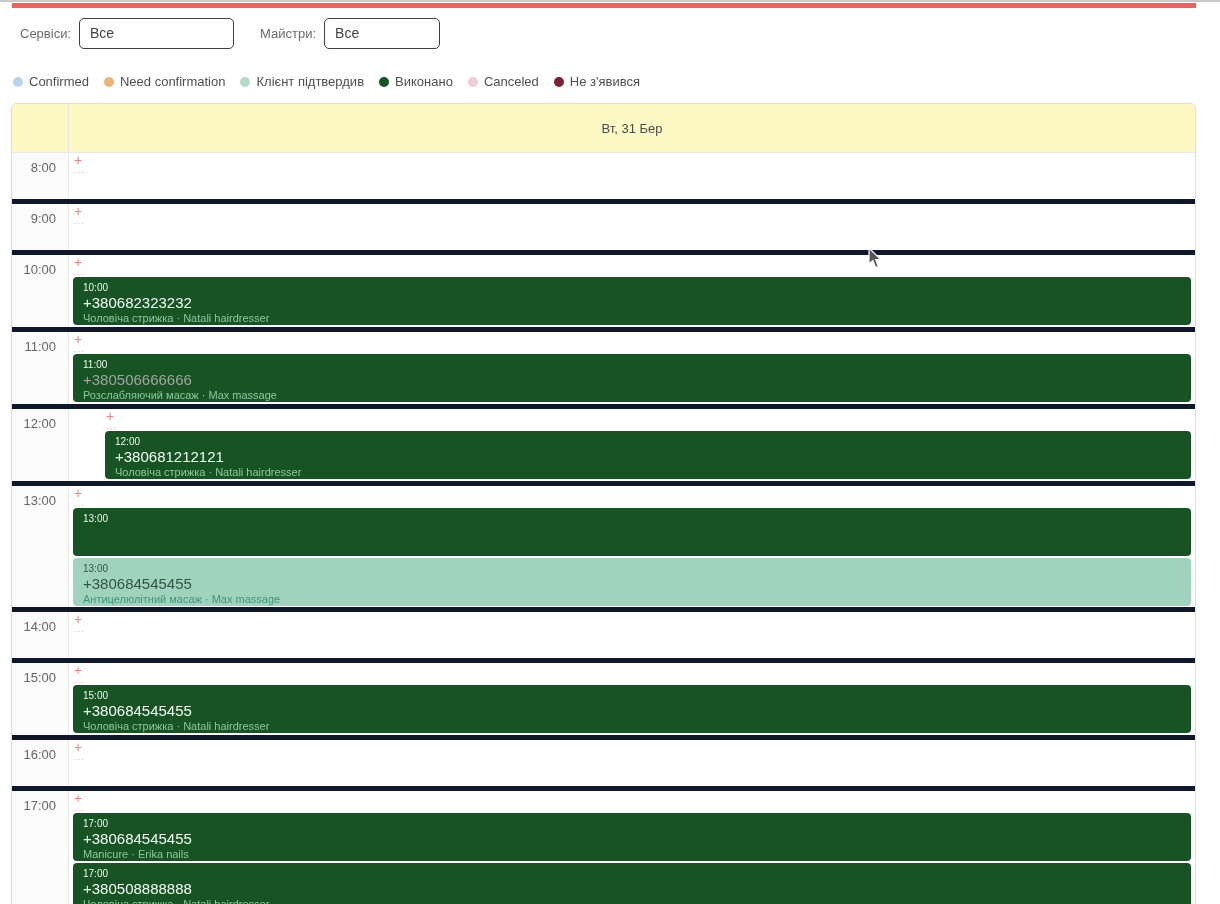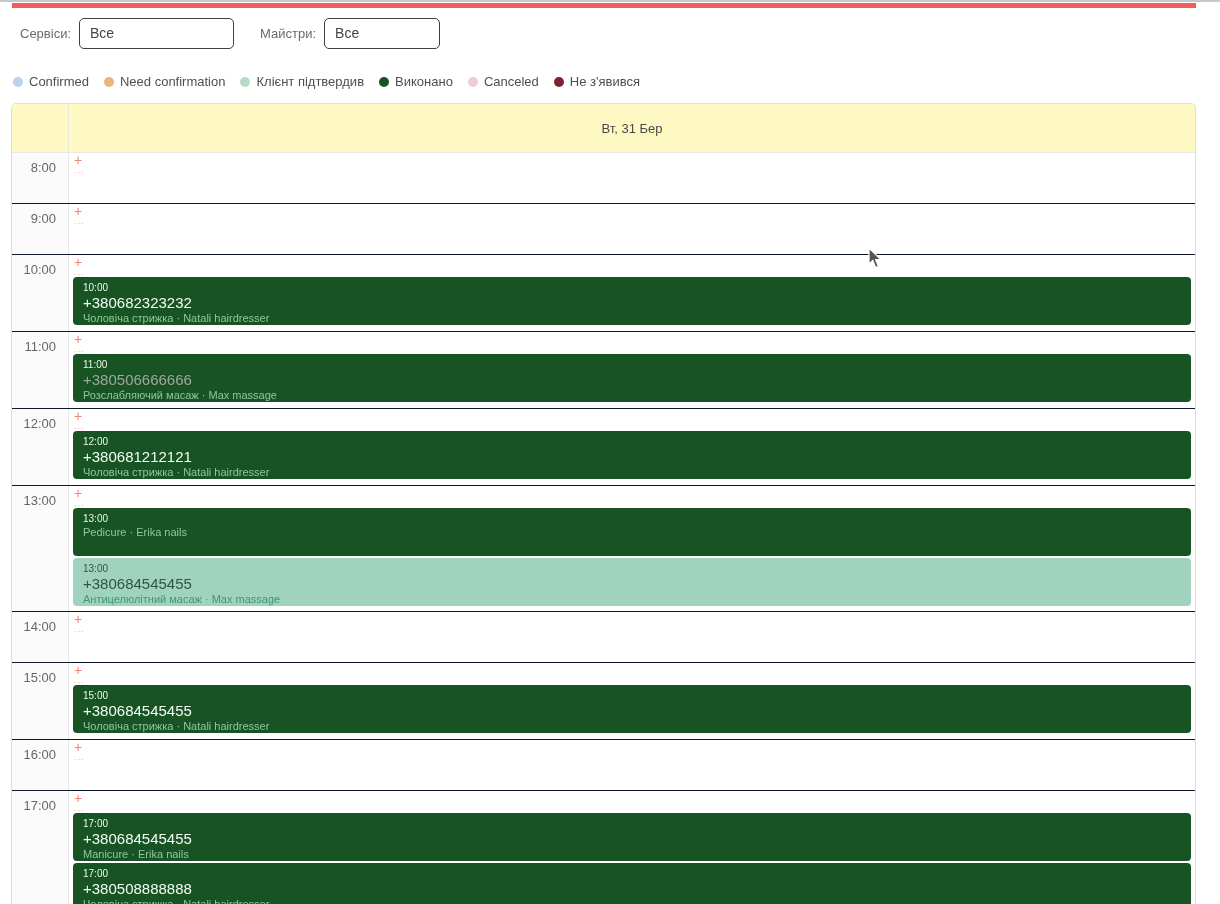--- a/index.html
+++ b/index.html
@@ -26,21 +26,21 @@
   .legend-dot { width:10px; height:10px; border-radius:50%; display:inline-block; margin-right:6px; }
   .legend-label { font-size:13px; color:#4f4f4f; }
 
   
   .calendar { position:absolute; left:11px; top:103px; width:1185px; border:1px solid #ddd;
               border-radius:5px 5px 0 0; background:#fff; overflow:hidden; }
   .cal-header { display:flex; height:49px; background:#fef9c3; border-bottom:1px solid #e8e8e8; }
   .cal-header .time-head { width:57px; border-right:1px solid #e8e8e8; }
   .cal-header .day-head { flex:1; display:flex; align-items:center; justify-content:center;
                           font-size:13px; color:#4a4a4a; }
-  .cal-row { display:flex; border-bottom:1px solid #0f172a; }
+  .cal-row { display:flex; border-bottom:5px solid #0f172a; }
   .cal-row:last-child { border-bottom:none; }
   .time-cell { width:57px; background:#fbfbfb; border-right:1px solid #e8e8e8;
                text-align:right; padding:7px 12px 0 0; font-size:13px; color:#666; }
   .day-cell { flex:1; position:relative; padding:22px 4px 3px 4px; background:#fff; }
   .cell-actions { position:absolute; left:5px; top:1px; line-height:11px; }
   .plus-btn { display:block; color:#f2847c; font-size:14px; cursor:pointer; line-height:13px; }
   .dots-btn { display:block; color:#f5a9a4; font-size:9px; letter-spacing:1px; cursor:pointer; line-height:7px; }
 
   .appt { height:48px; border-radius:4px; padding:4px 10px 0 10px; margin-bottom:2px;
           overflow:hidden; cursor:pointer; }
@@ -136,21 +136,21 @@
             <span class="plus-btn">+</span>
             <span class="dots-btn">...</span>
           </div>
           <div class="appt" style="background: rgb(23, 83, 35);">
             <div class="a-time" style="color: rgb(238, 247, 238);">11:00</div>
             <div class="a-phone" style="color: #a3a3a3;">+380506666666</div>
             <div class="a-details" style="color: rgb(142, 199, 157);">Розслабляючий масаж · Max massage</div>
           </div>
         </div>
       </div>
-      <div class="cal-row" style="height: 77px;">
+      <div class="cal-row" style="height: 77px; gap: 32px;">
         <div class="time-cell">12:00</div>
         <div class="day-cell">
           <div class="cell-actions">
             <span class="plus-btn">+</span>
             <span class="dots-btn">...</span>
           </div>
           <div class="appt" style="background: rgb(23, 83, 35);">
             <div class="a-time" style="color: rgb(238, 247, 238);">12:00</div>
             <div class="a-phone" style="color: rgb(244, 250, 244);">+380681212121</div>
             <div class="a-details" style="color: rgb(142, 199, 157);">Чоловіча стрижка · Natali hairdresser</div>
@@ -159,21 +159,20 @@
       </div>
       <div class="cal-row" style="height: 126px;">
         <div class="time-cell">13:00</div>
         <div class="day-cell">
           <div class="cell-actions">
             <span class="plus-btn">+</span>
             <span class="dots-btn">...</span>
           </div>
           <div class="appt" style="background: rgb(23, 83, 35);">
             <div class="a-time" style="color: rgb(238, 247, 238);">13:00</div>
-            <div class="a-details" style="color: rgb(142, 199, 157);">Pedicure · Erika nails</div>
           </div>
           <div class="appt" style="background: rgb(160, 211, 190);">
             <div class="a-time" style="color: rgb(48, 84, 74);">13:00</div>
             <div class="a-phone" style="color: rgb(48, 84, 74);">+380684545455</div>
             <div class="a-details" style="color: rgb(62, 150, 122);">Антицелюлітний масаж · Max massage</div>
           </div>
         </div>
       </div>
       <div class="cal-row" style="height: 51px;">
         <div class="time-cell">14:00</div>

